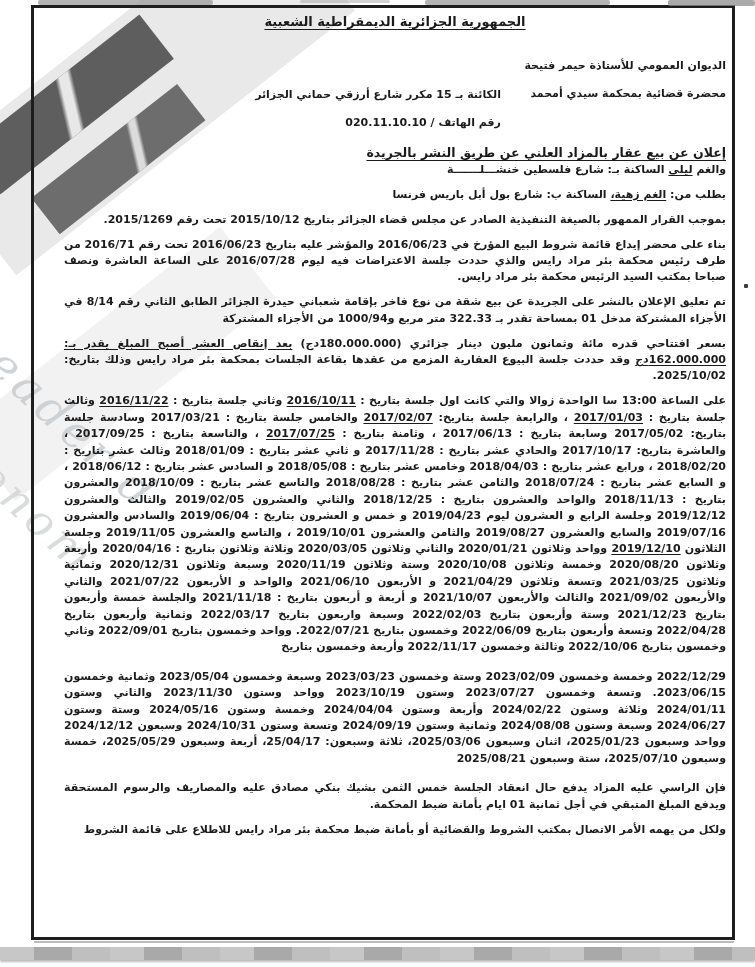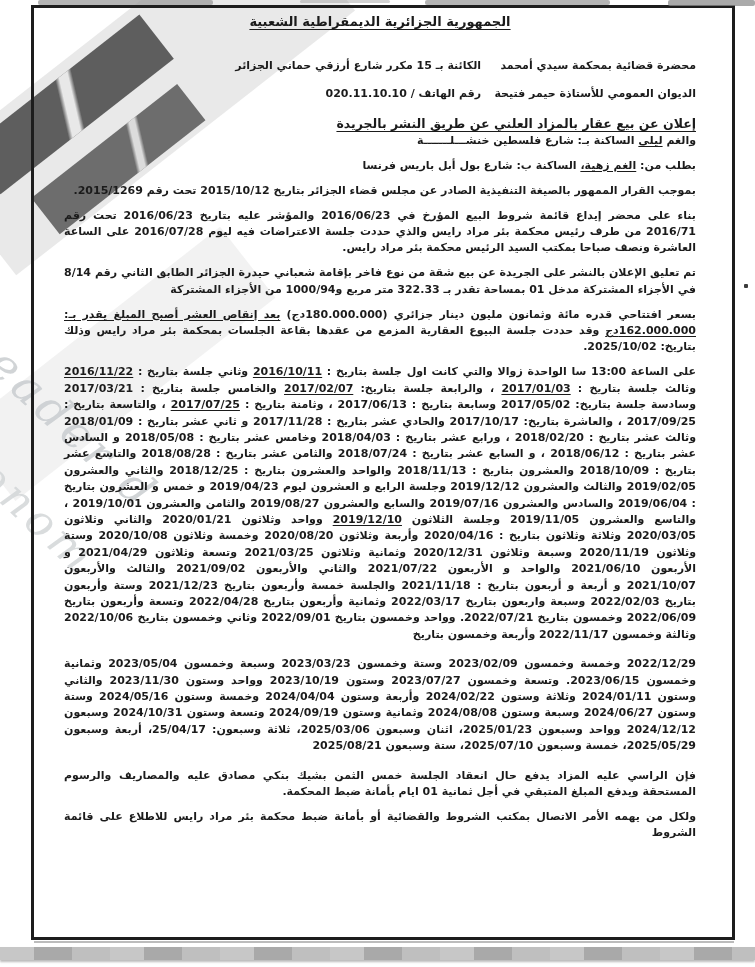--- a/index.html
+++ b/index.html
@@ -46,31 +46,31 @@
   .wm2{left:-42px;top:408px;font-size:44px;transform:rotate(43deg);color:#d3d6d8;}
   
   .frame{
     position:absolute;left:31px;top:5px;width:704px;height:935px;
     border:3px solid #1d1d1d;box-sizing:border-box;z-index:2;background:transparent;
   }
   .frame-underline{position:absolute;left:34px;top:941px;width:700px;height:2px;background:#8f8f8f;opacity:.6;z-index:2;}
   
   .content{
     position:absolute;left:34px;top:8px;width:698px;height:929px;z-index:3;
-    box-sizing:border-box;padding:4px 36px 4px 30px;
+    box-sizing:border-box;padding:4px 6px 4px 30px;
     direction:rtl;text-align:right;color:#1b1b1b;font-weight:bold;
     font-size:11px;line-height:16.4px;overflow:hidden;
   }
   .country-title{
     text-align:center;font-size:13px;margin:2px 0 10px 0;
     text-decoration:underline;text-underline-offset:3px;
   }
   .header-cols{display:flex;direction:rtl;margin:22px 0 6px 0;}
   .col-office{flex:0 0 34%;}
-  .col-address{flex:0 0 44%;}
+  .col-address{flex:0 0 44%;margin-top:29px;}
   .header-cols div{line-height:28px;white-space:nowrap;}
   .doc-title{
     text-align:right;font-size:12.5px;margin:8px 0 0 0;
     text-decoration:underline;text-underline-offset:3px;
   }
   .doc-title2{margin-top:9px;margin-bottom:12px;}
   .para{margin:0 0 8.5px 0;text-align:justify;}
   .para-gap{margin-top:13px;}
   .u{text-decoration:underline;text-underline-offset:2px;}
 </style>
@@ -94,22 +94,22 @@
 
 <div class="frame"></div>
 <div class="frame-underline"></div>
 
 <div class="content">
 
   <div class="country-title">الجمهورية الجزائرية الديمقراطية الشعبية</div>
 
   <div class="header-cols">
     <div class="col-office">
+      <div>الديوان العمومي للأستاذة حيمر فتيحة</div>
       <div>محضرة قضائية بمحكمة سيدي أمحمد</div>
-      <div>الديوان العمومي للأستاذة حيمر فتيحة</div>
     </div>
     <div class="col-address">
       <div>الكائنة بـ 15 مكرر شارع أرزقي حماني الجزائر</div>
       <div>رقم الهاتف / 020.11.10.10</div>
     </div>
   </div>
 
   <div class="doc-title">إعلان عن بيع عقار بالمزاد العلني عن طريق النشر بالجريدة</div>
 
   <p class="para"><span>والغم </span><span class="u">ليلى</span><span> الساكنة بـ: شارع فلسطين خنشـــلـــــــة</span></p>

